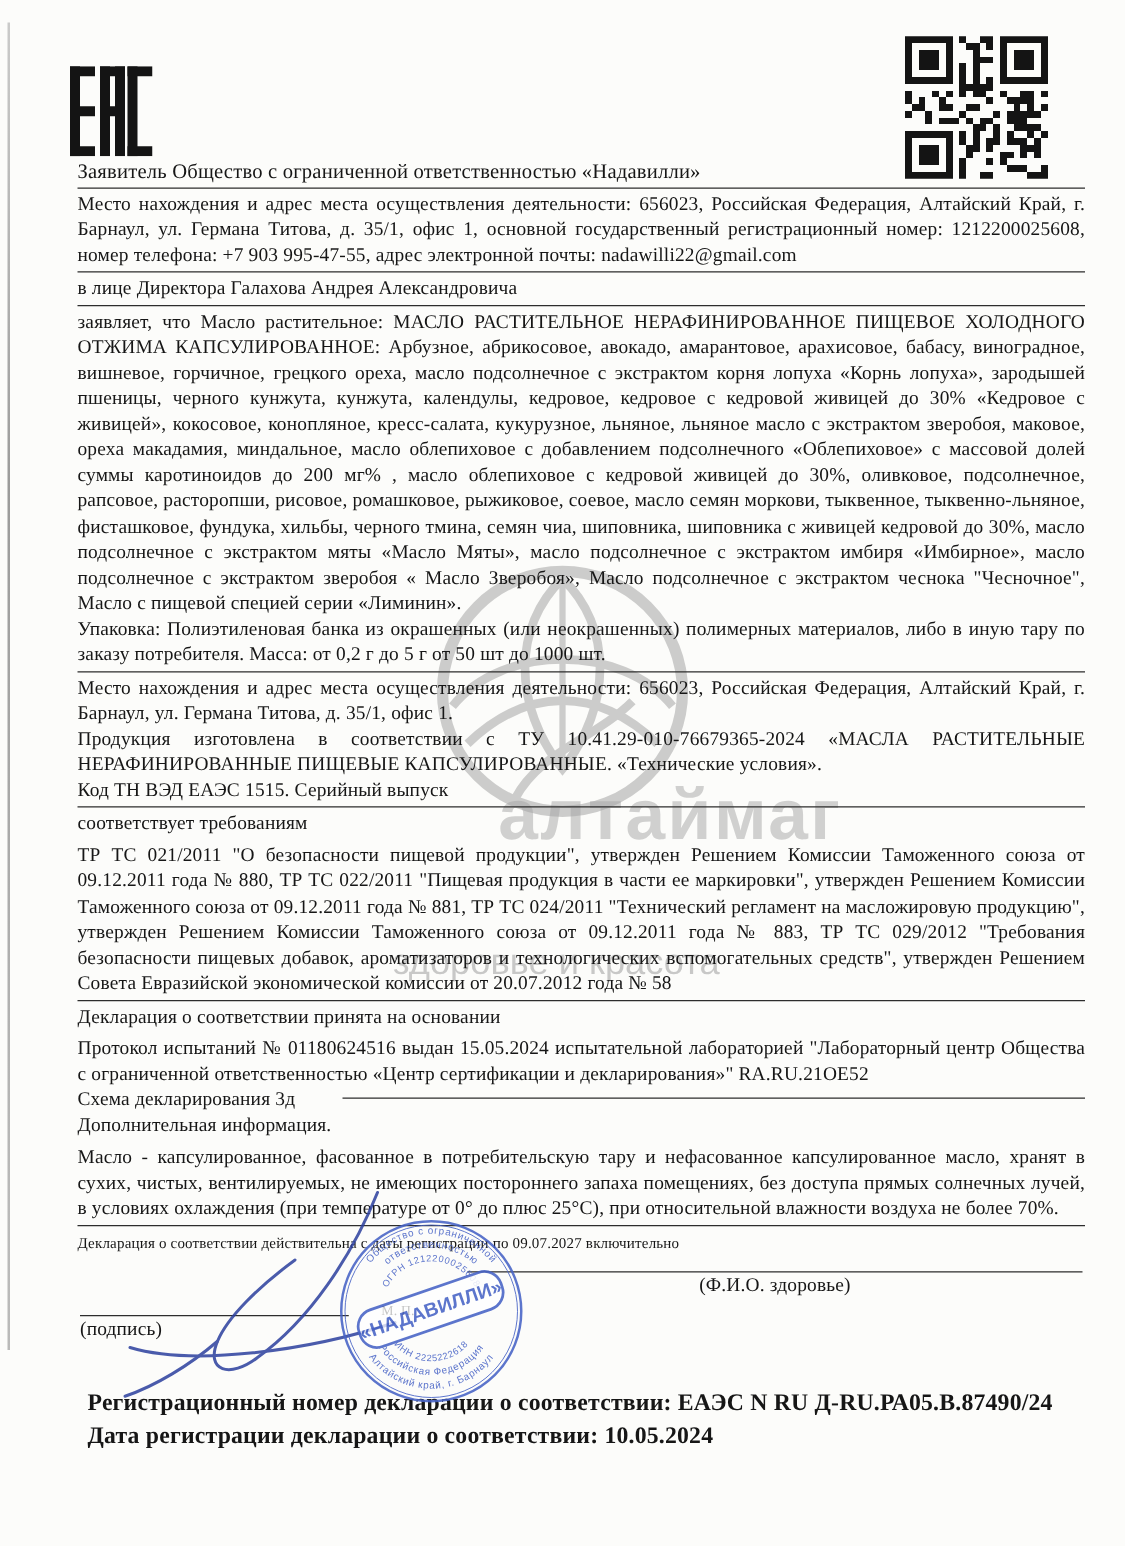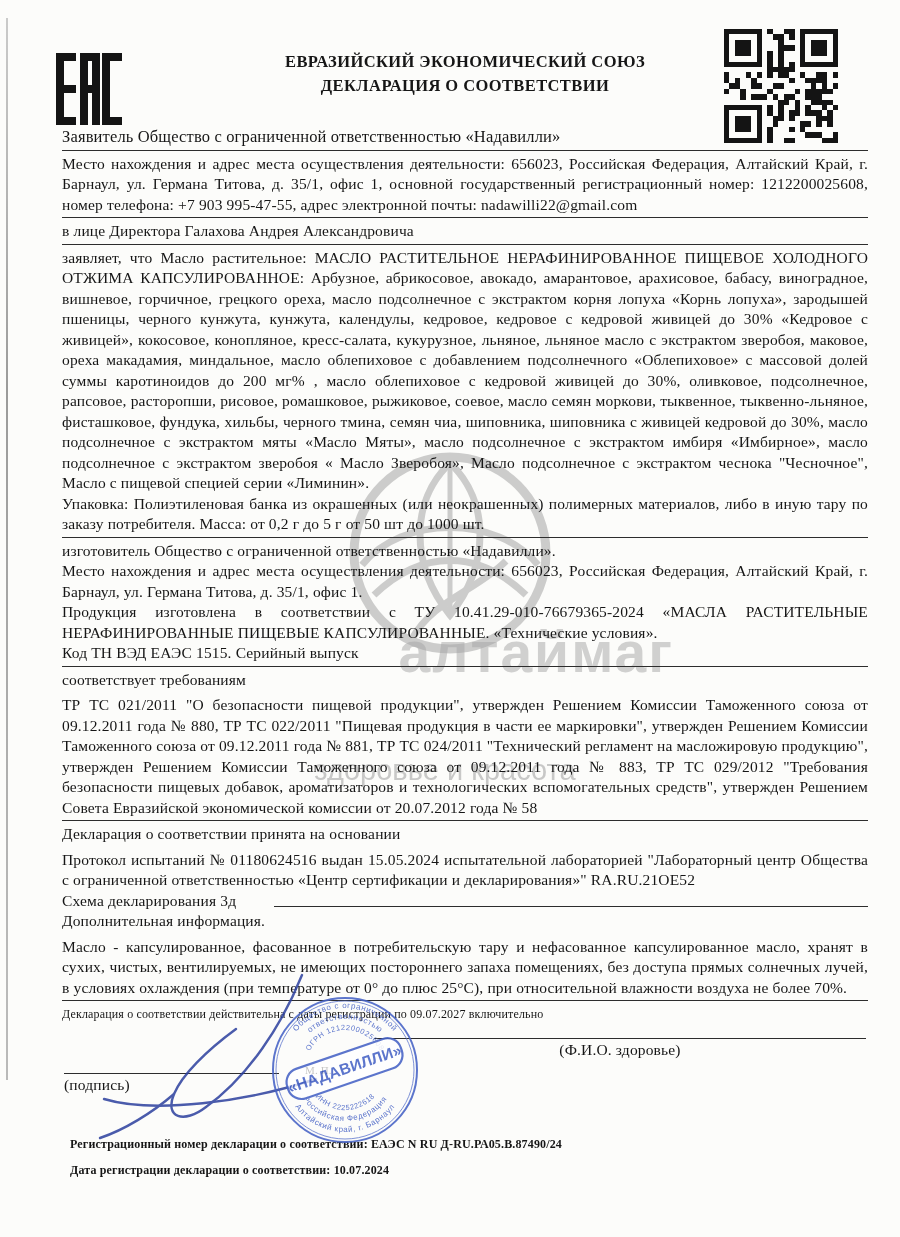--- a/index.html
+++ b/index.html
@@ -20,32 +20,32 @@
            font-size:15.5px;line-height:20.5px;letter-spacing:.15px}
   .j{text-align:justify}
   .b{font-weight:normal}
   .hr{border:none;border-top:1.5px solid #2d2d2d;margin:2px 0 3px;height:0}
   .header{position:relative;height:101px}
   .title{text-align:center;padding-top:24px;font-weight:bold;font-size:16.5px;
          line-height:1.45;letter-spacing:.4px}
   .eac{position:absolute;left:-6px;top:27px}
   .qr{position:absolute;right:23px;top:3px}
   .mt3{margin-top:3px}.mt5{margin-top:5px}
-  .scheme-row{display:flex;align-items:flex-end}
+  .scheme-row{display:flex;align-items:center}
   .scheme-row .fill-line{flex:1;border-bottom:1.5px solid #2d2d2d;margin:0 0 4px 38px}
   
   .sig-zone{position:relative;height:96px;margin-top:4px}
   .sig-left{position:absolute;left:2px;top:44px;width:215px;}
   .sig-left .line{border-top:1.4px solid #2d2d2d;margin-bottom:1px}
   .mp{position:absolute;left:243px;top:31px;font-size:11px}
   .sig-right{position:absolute;left:312px;top:6px;width:492px;text-align:center}
   .sig-right .line{border-top:1.4px solid #2d2d2d;margin-top:3px;margin-bottom:1px}
   .sig-svg{position:absolute;left:-22px;top:-62px;z-index:3}
   .stamp-svg{position:absolute;left:198px;top:-44px;z-index:3;opacity:.88}
-  .reg{padding-left:8px;font-weight:bold;line-height:26px;margin-top:6px;font-size:12px}
+  .reg{padding-left:8px;font-weight:bold;line-height:26px;margin-top:6px;font-size:19px}
 </style>
 </head>
 <body>
 
 <div class="page">
 
   <div class="edge-left"></div>
 
   <svg class="wm wm-logo" width="220" height="220" viewBox="0 0 220 220" fill="none" stroke="#9e9e9e">
     <circle cx="110" cy="110" r="96" stroke-width="9"></circle>
@@ -67,24 +67,20 @@
         <rect x="0" y="32" width="20" height="8"></rect>
           <rect x="0" y="64" width="20" height="8"></rect>
         <rect x="24" y="0" width="8" height="72"></rect>
           <rect x="36" y="0" width="8" height="72"></rect>
         <rect x="24" y="0" width="20" height="8"></rect>
           <rect x="24" y="32" width="20" height="8"></rect>
         <rect x="46" y="0" width="8" height="72"></rect>
           <rect x="46" y="0" width="20" height="8"></rect>
         <rect x="46" y="64" width="20" height="8"></rect>
       </svg>
-      <div class="title">
-        <div>ЕВРАЗИЙСКИЙ ЭКОНОМИЧЕСКИЙ СОЮЗ</div>
-        <div>ДЕКЛАРАЦИЯ О СООТВЕТСТВИИ</div>
-      </div>
       <svg class="qr" width="128" height="114" viewBox="0 0 21 21" shape-rendering="crispEdges">
         <g id="qr-cells" fill="#141414">
             <rect x="8" y="0" width="1" height="1"></rect>
             <rect x="11" y="0" width="1" height="1"></rect>
             <rect x="12" y="0" width="1" height="1"></rect>
             <rect x="9" y="1" width="1" height="1"></rect>
             <rect x="10" y="1" width="1" height="1"></rect>
             <rect x="12" y="1" width="1" height="1"></rect>
             <rect x="10" y="2" width="1" height="1"></rect>
             <rect x="10" y="3" width="1" height="1"></rect>
@@ -222,24 +218,20 @@
     </div>
     <div class="hr"></div>
 
     <p class="j" style="margin:0">
       <span class="b">заявляет, что</span>
       <span>Масло растительное: МАСЛО РАСТИТЕЛЬНОЕ НЕРАФИНИРОВАННОЕ ПИЩЕВОЕ ХОЛОДНОГО ОТЖИМА КАПСУЛИРОВАННОЕ: Арбузное, абрикосовое, авокадо, амарантовое, арахисовое, бабасу, виноградное, вишневое, горчичное, грецкого ореха, масло подсолнечное с экстрактом  корня лопуха «Корнь лопуха», зародышей пшеницы, черного кунжута, кунжута, календулы, кедровое,  кедровое с кедровой живицей до 30% «Кедровое с живицей», кокосовое, конопляное, кресс-салата, кукурузное, льняное,  льняное масло с экстрактом зверобоя, маковое, ореха макадамия,  миндальное, масло облепиховое с добавлением подсолнечного «Облепиховое» с массовой долей  суммы  каротиноидов до 200 мг% , масло облепиховое  с кедровой живицей до 30%, оливковое, подсолнечное, рапсовое, расторопши, рисовое, ромашковое, рыжиковое, соевое, масло семян моркови, тыквенное, тыквенно-льняное,  фисташковое, фундука, хильбы, черного тмина, семян чиа, шиповника,  шиповника с живицей кедровой до 30%, масло подсолнечное с экстрактом мяты «Масло Мяты», масло подсолнечное с экстрактом имбиря «Имбирное», масло подсолнечное с экстрактом зверобоя « Масло Зверобоя», Масло подсолнечное с экстрактом  чеснока "Чесночное",  Масло с пищевой специей серии «Лиминин».</span>
     </p>
     <p class="j" style="margin:0">Упаковка: Полиэтиленовая банка из окрашенных (или неокрашенных) полимерных материалов, либо в иную тару по заказу потребителя. Масса: от 0,2 г до 5 г от 50 шт до 1000 шт.</p>
     <div class="hr"></div>
 
-    <div>
-      <span class="b">изготовитель</span>
-      <span>Общество с ограниченной ответственностью «Надавилли».</span>
-    </div>
     <p class="j" style="margin:0">Место нахождения и адрес места осуществления деятельности: 656023, Российская Федерация, Алтайский Край, г. Барнаул, ул. Германа Титова, д. 35/1, офис 1.</p>
     <p class="j" style="margin:0">Продукция изготовлена в соответствии с ТУ 10.41.29-010-76679365-2024 «МАСЛА РАСТИТЕЛЬНЫЕ НЕРАФИНИРОВАННЫЕ ПИЩЕВЫЕ КАПСУЛИРОВАННЫЕ. «Технические условия».</p>
     <div>Код ТН ВЭД ЕАЭС 1515. Серийный выпуск</div>
     <div class="hr"></div>
 
     <div class="b mt3">соответствует требованиям</div>
     <p class="j mt5" style="margin-bottom:0">ТР ТС 021/2011 "О безопасности пищевой продукции", утвержден Решением Комиссии Таможенного союза от 09.12.2011 года № 880, ТР ТС 022/2011 "Пищевая продукция в части ее маркировки", утвержден Решением Комиссии Таможенного союза от 09.12.2011 года № 881, ТР ТС 024/2011 "Технический регламент на масложировую продукцию", утвержден Решением Комиссии Таможенного союза от 09.12.2011 года № 883, ТР ТС 029/2012 "Требования безопасности пищевых добавок, ароматизаторов и технологических вспомогательных средств", утвержден Решением Совета Евразийской экономической комиссии от 20.07.2012 года № 58</p>
     <div class="hr"></div>
 
     <div class="b">Декларация о соответствии принята на основании</div>
@@ -298,17 +290,17 @@
         </g>
         <g transform="rotate(-19 85 85)">
           <rect x="25" y="68" width="120" height="31" rx="14" fill="#ffffff" fill-opacity=".85" stroke="#4763c6" stroke-width="2.2"></rect>
           <text x="85" y="89" text-anchor="middle" fill="#4763c6" font-size="15.5" font-family="Liberation Sans, sans-serif" font-weight="bold">«НАДАВИЛЛИ»</text>
         </g>
       </svg>
     </div>
 
     <div class="reg">
       <div>Регистрационный номер декларации о соответствии: ЕАЭС N RU Д-RU.РА05.В.87490/24</div>
-      <div>Дата регистрации декларации о соответствии: 10.07.2024</div>
+      <div>Дата регистрации декларации о соответствии: 10.05.2024</div>
     </div>
 
   </div>
 </div>
 
 </body></html>

